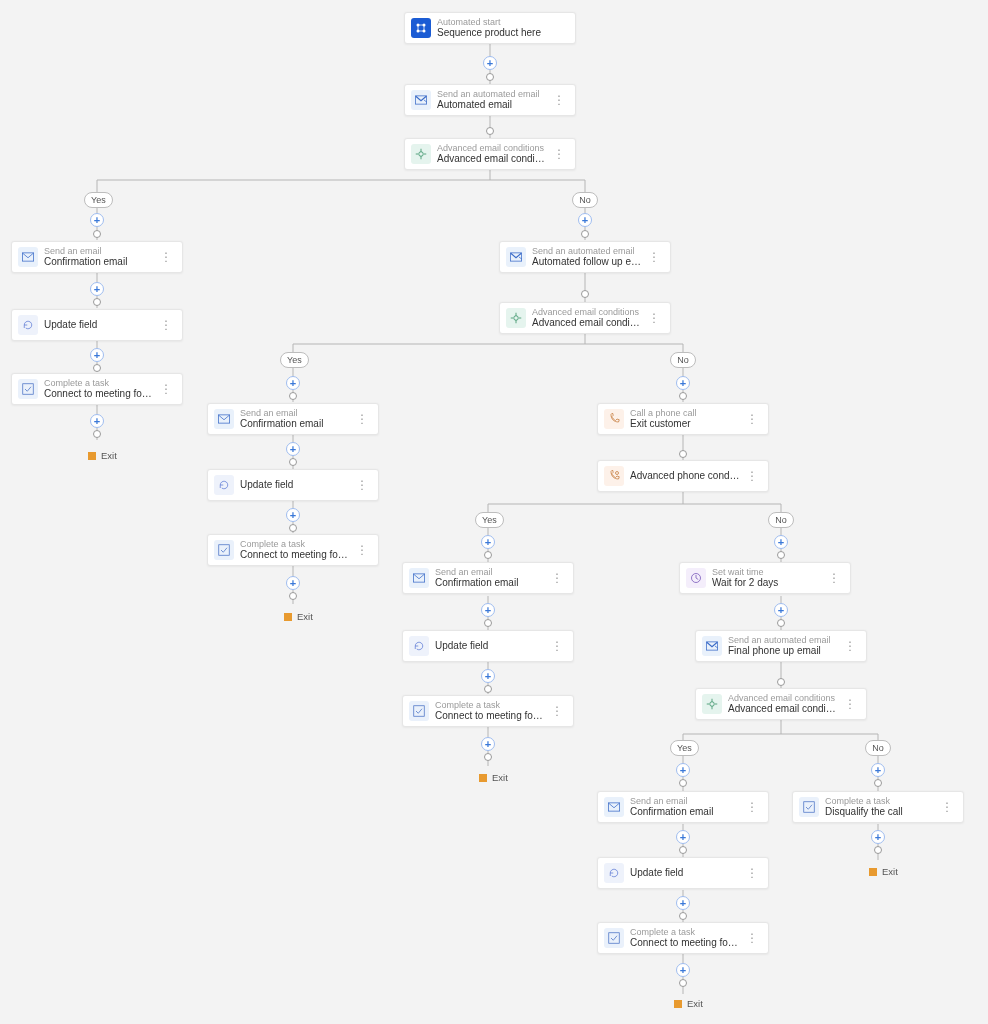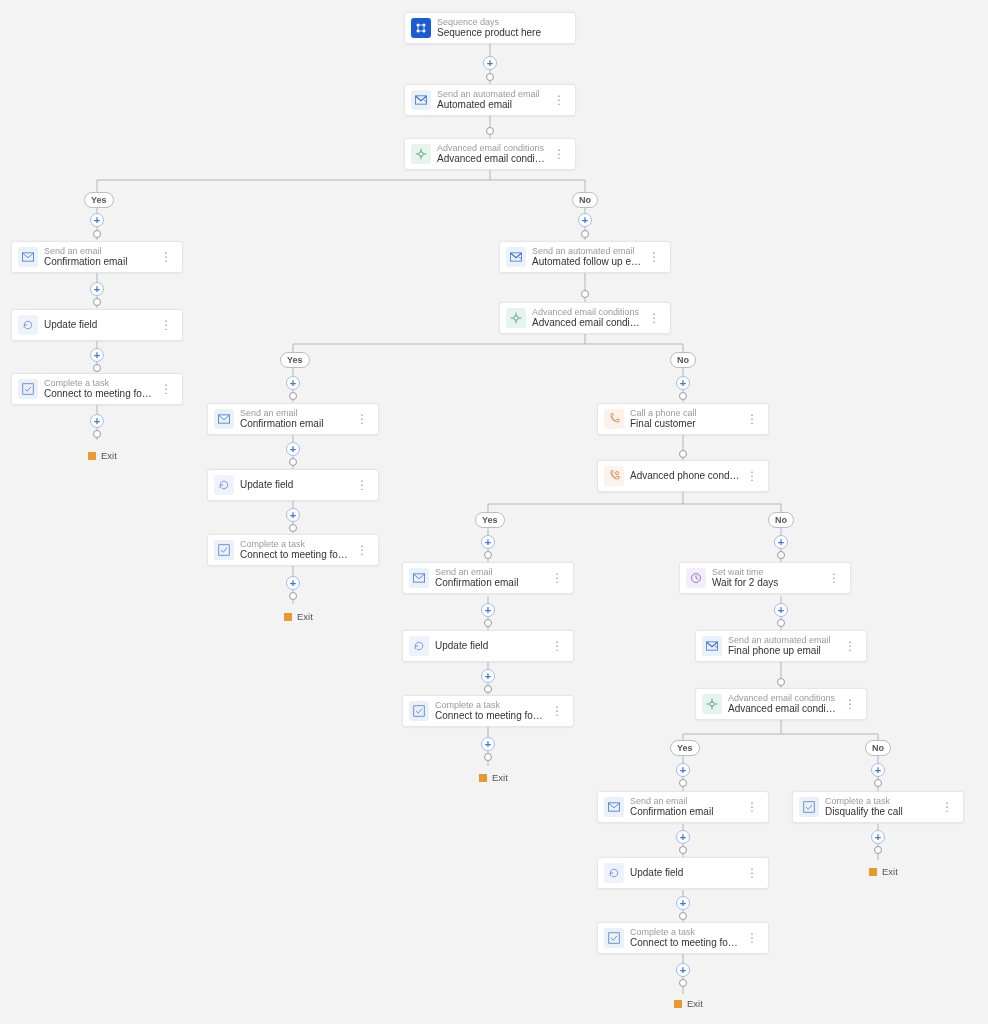--- a/index.html
+++ b/index.html
@@ -83,21 +83,21 @@
   .branch {
     position: absolute;
     min-width: 26px;
     height: 16px;
     padding: 0 6px;
     background: #fff;
     border: 1px solid #bdbdbd;
     border-radius: 8px;
     font-size: 9px;
     color: #555;
-    display: flex; align-items: center; justify-content: center; font-weight: bold;
+    display: flex; align-items: center; justify-content: center;
   }
 
   
   .add {
     position: absolute;
     width: 14px; height: 14px;
     border: 1px solid #9fbdf0;
     background: #fff;
     color: #3a78d8;
     border-radius: 50%;
@@ -198,21 +198,21 @@
     <span class="icon-box ic-start">
       <svg width="12" height="12" viewBox="0 0 16 16">
           <circle cx="4" cy="4" r="2" fill="#fff"></circle>
           <circle cx="12" cy="4" r="2" fill="#fff"></circle>
           <circle cx="4" cy="12" r="2" fill="#fff"></circle>
           <circle cx="12" cy="12" r="2" fill="#fff"></circle>
           <path d="M4 4h8M4 12h8M4 4v8M12 4v8" stroke="#fff" stroke-width="1"></path>
         </svg>
     </span>
     <span class="txt">
-      <span class="type">Sequence days</span>
+      <span class="type">Automated start</span>
       <span class="title">Sequence product here</span>
     </span>
   </div>
 
   <div class="add" style="left:483px; top:56px">+</div>
   <div class="dot" style="left:486px; top:73px"></div>
 
   <div class="node" style="left:404px; top:84px; width:172px">
     <span class="icon-box ic-email">
       <svg width="12" height="10" viewBox="0 0 16 12">
@@ -404,21 +404,21 @@
   <div class="dot" style="left:679px; top:392px"></div>
 
   <div class="node" style="left:597px; top:403px; width:172px">
     <span class="icon-box ic-phone">
       <svg width="12" height="12" viewBox="0 0 16 16">
           <path d="M4 2c0 6 4 10 10 10l1-3-3-1-2 2c-2-1-4-3-5-5l2-2-1-3z" stroke="#c47a3a" fill="none"></path>
         </svg>
     </span>
     <span class="txt">
       <span class="type">Call a phone call</span>
-      <span class="title">Final customer</span>
+      <span class="title">Exit customer</span>
     </span>
     <span class="menu-dots">⋮</span>
   </div>
 
   <div class="dot" style="left:679px; top:450px"></div>
 
   <div class="node" style="left:597px; top:460px; width:172px">
     <span class="icon-box ic-phone">
       <svg width="12" height="12" viewBox="0 0 16 16">
           <path d="M4 2c0 6 4 10 10 10l1-3-3-1-2 2c-2-1-4-3-5-5l2-2-1-3z" stroke="#c47a3a" fill="none"></path>

